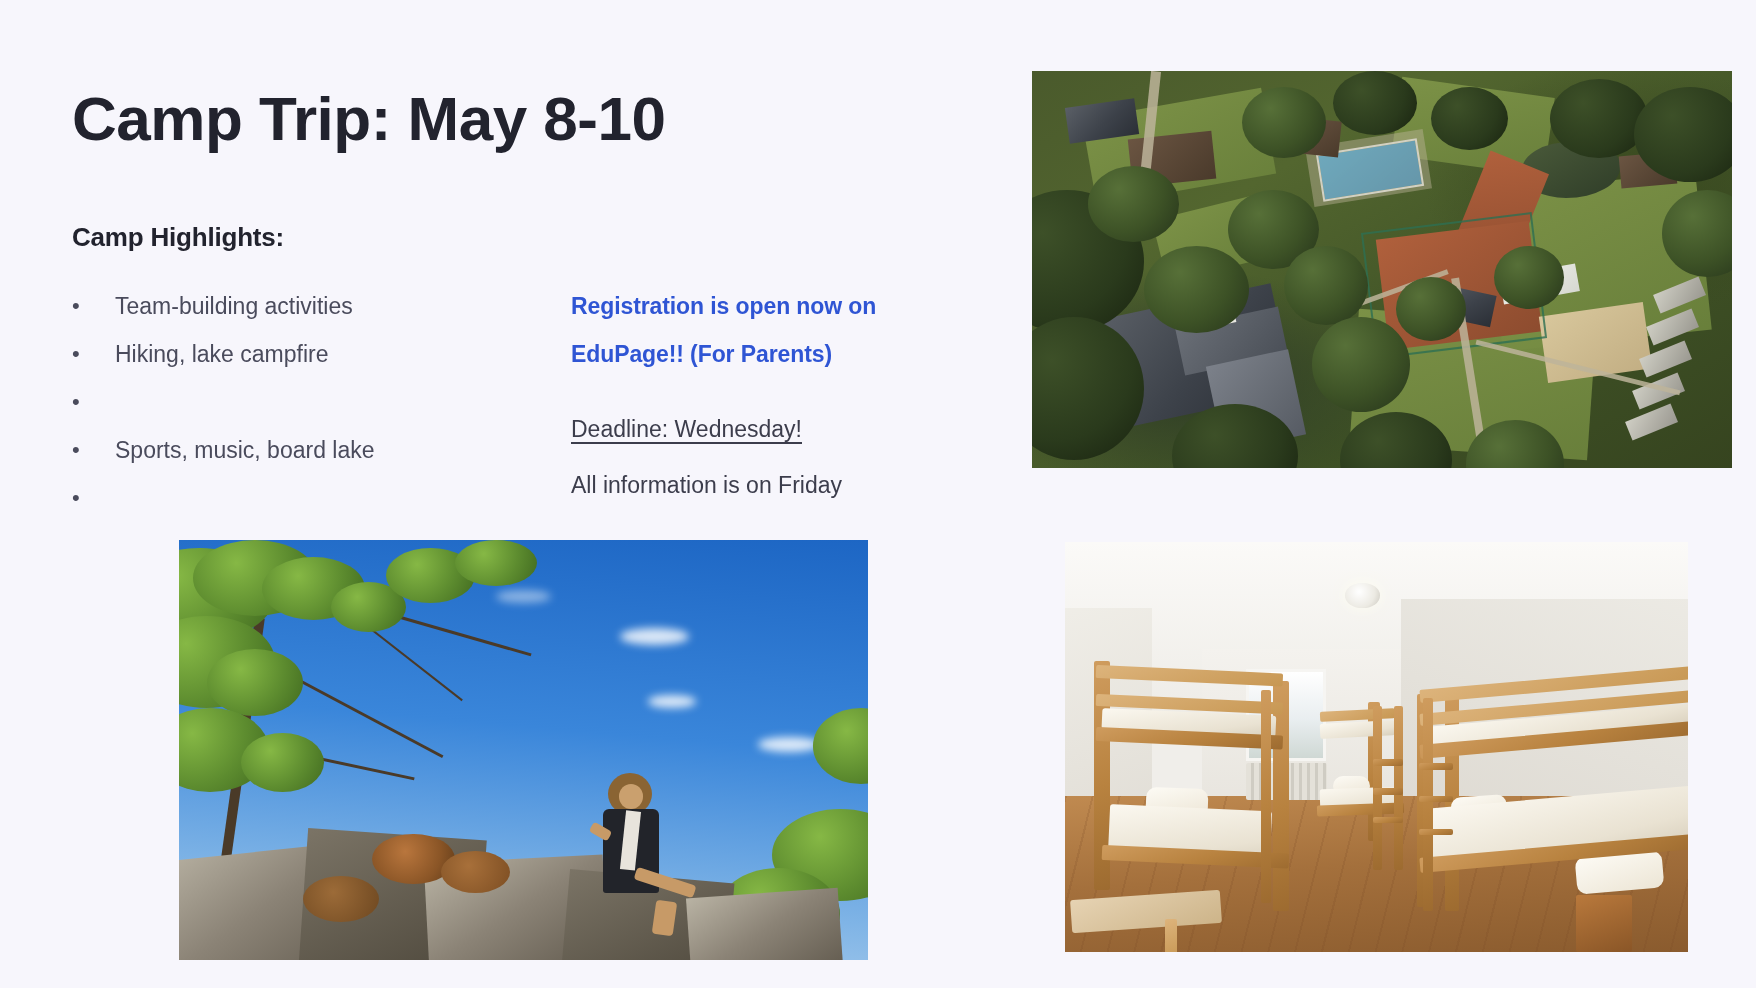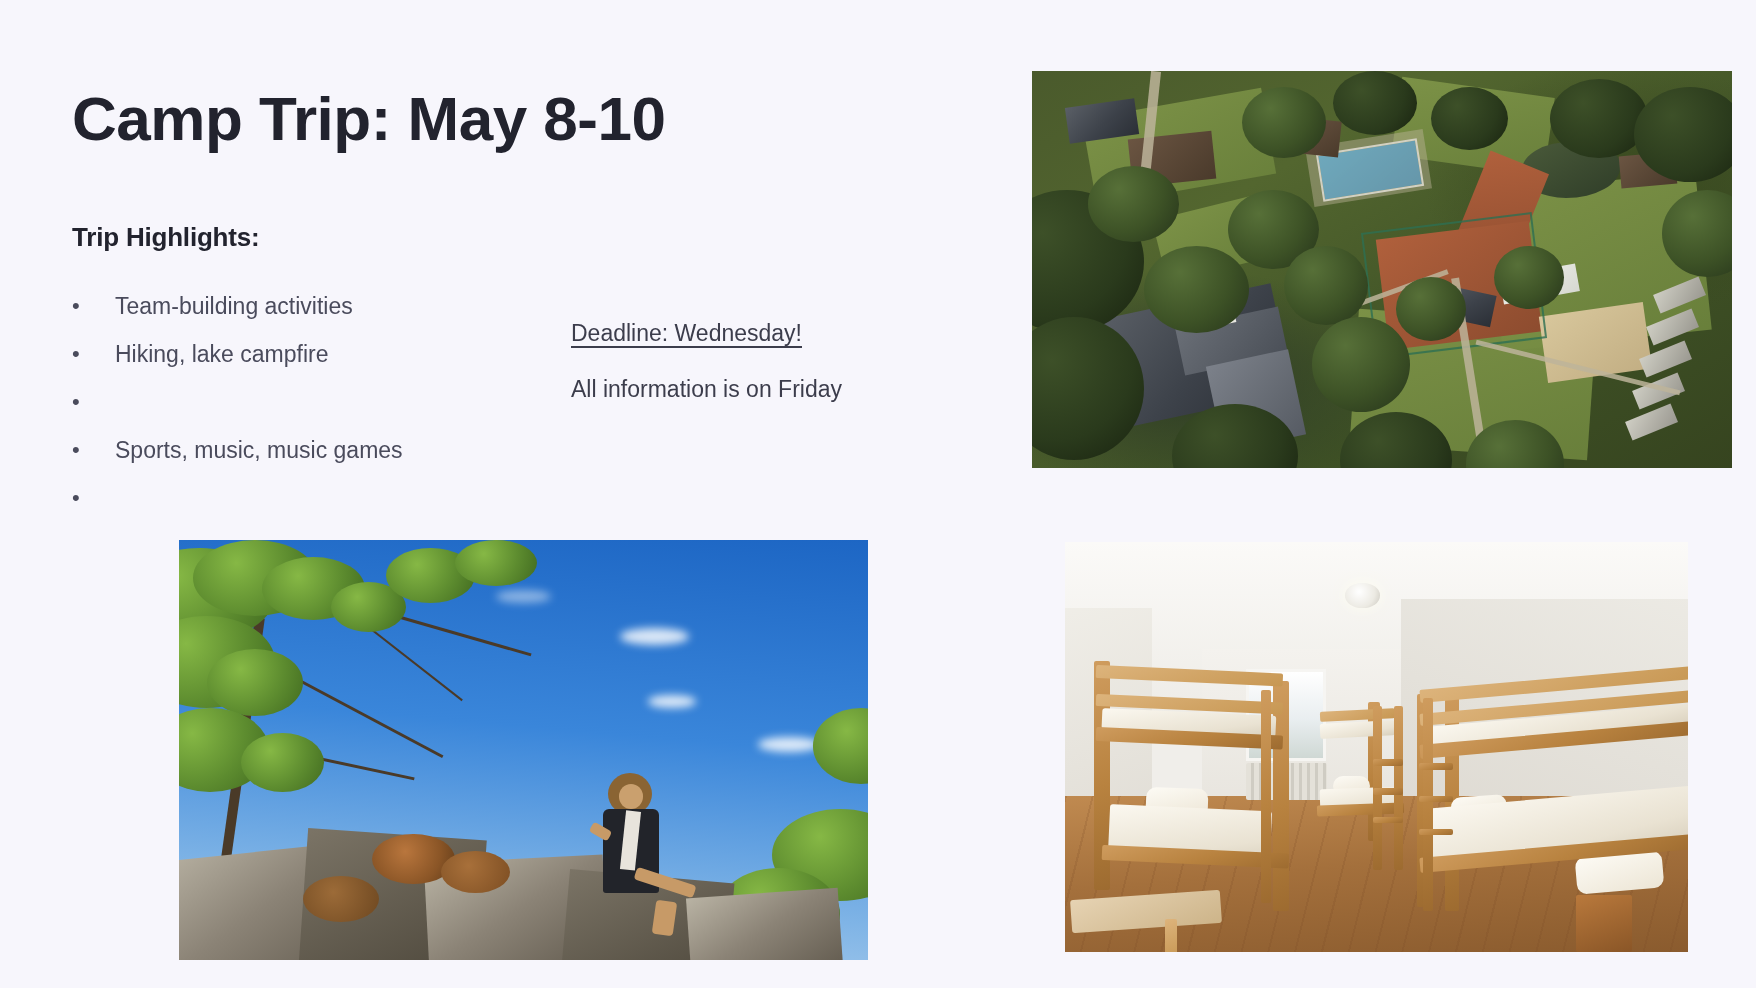--- a/index.html
+++ b/index.html
@@ -307,44 +307,45 @@
     border-radius: 3px;
   }
 </style>
 </head>
 <body>
 
 <div class="slide">
 
   <div class="slide-title">Camp Trip: May 8-10</div>
 
-  <div class="highlights-heading">Trip Highlights:</div>
+  <div class="highlights-heading">Camp Highlights:</div>
 
   <ul class="bullet-list">
     <li class="bullet-item">
       <span class="bullet-dot">•</span>
       <span>Team-building activities</span>
     </li>
     <li class="bullet-item">
       <span class="bullet-dot">•</span>
       <span>Hiking, lake campfire</span>
     </li>
     <li class="bullet-item">
       <span class="bullet-dot">•</span>
     </li>
     <li class="bullet-item">
       <span class="bullet-dot">•</span>
-      <span>Sports, music, music games</span>
+      <span>Sports, music, board lake</span>
     </li>
     <li class="bullet-item">
       <span class="bullet-dot">•</span>
     </li>
   </ul>
 
   <div class="notice-block">
+    <div class="notice-headline">Registration is open now on EduPage!! (For Parents)</div>
     <div class="notice-deadline">Deadline: Wednesday!</div>
     <div class="notice-info">All information is on Friday</div>
   </div>
 
   <div class="photo" id="photo-aerial">
     <div class="scene">
       <div class="aerial-base"></div>
 
       <div class="grass" style="left:8%;top:8%;width:26%;height:22%;transform:rotate(-10deg);"></div>
       <div class="grass" style="left:52%;top:4%;width:22%;height:20%;transform:rotate(8deg);"></div>

